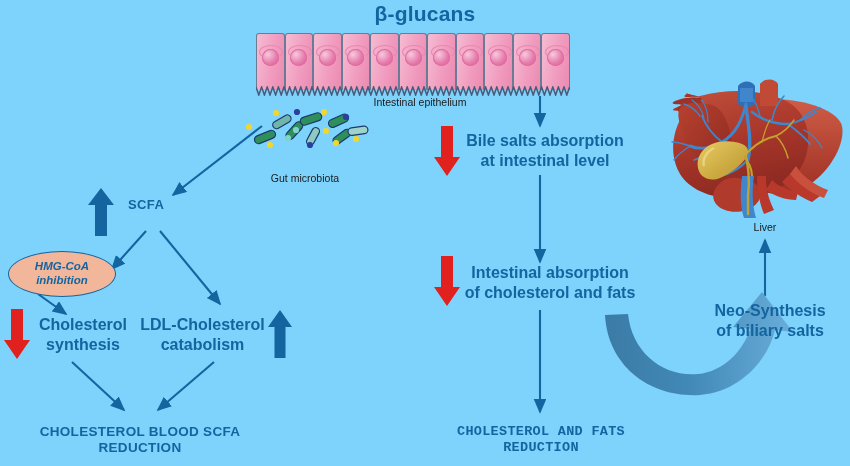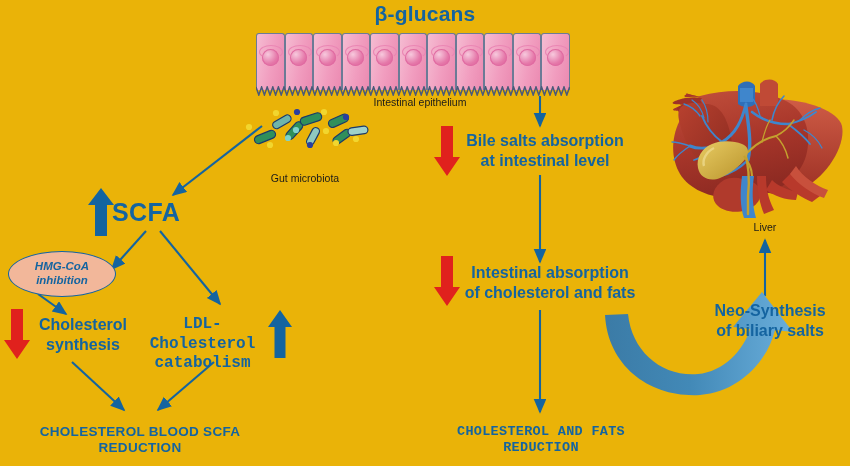--- a/index.html
+++ b/index.html
@@ -4,21 +4,21 @@
 <style>
   html, body {
     margin: 0;
     padding: 0;
     background: #ffffff;
   }
   #canvas {
     position: relative;
     width: 850px;
     height: 466px;
-    background: #eab308;
+    background: #7dd3fc;
     overflow: hidden;
     font-family: "Liberation Sans", sans-serif;
   }
   .abs { position: absolute; }
   .txt {
     color: #1464a0;
     text-align: center;
     line-height: 1.22;
     white-space: pre-line;
   }
@@ -30,21 +30,21 @@
     color: #1464a0;
     text-align: center;
   }
   .caption {
     color: #1a1a1a;
     font-size: 10.5px;
     text-align: center;
     line-height: 1.2;
   }
   .label-md { font-size: 16px; font-weight: bold; }
-  .label-lg { font-size: 25px; font-weight: bold; letter-spacing: 0.4px; }
+  .label-lg { font-size: 13px; font-weight: bold; letter-spacing: 0.4px; margin-left: 16px; }
   .label-caps { font-size: 13.5px; font-weight: bold; letter-spacing: 0.3px; }
 
   
   #epithelium {
     left: 256px; top: 33px;
     width: 314px; height: 57px;
     display: flex;
     gap: 0px;
   }
   .cell {
@@ -344,21 +344,21 @@
     <div id="hmg-text">HMG-CoA
 inhibition</div>
   </div>
 
   <svg class="abs" style="left:4px;top:309px;width:26px;height:50px;" viewBox="0 0 26 50">
     <path d="M7,0 L19,0 L19,31 L26,31 L13,50 L0,31 L7,31 Z" fill="#e0211d"></path>
   </svg>
   <div class="abs txt label-md" style="left:28px;top:315px;width:110px;">Cholesterol
 synthesis</div>
 
-  <div class="abs txt label-md" style="left:140px;top:315px;width:125px;font-family:Liberation Mono, monospace;">LDL-Cholesterol
+  <div class="abs txt label-md" style="left:140px;top:315px;width:125px;">LDL-Cholesterol
 catabolism</div>
   <svg class="abs" style="left:268px;top:310px;width:24px;height:48px;" viewBox="0 0 24 48">
     <path d="M12,0 L24,17 L17.5,17 L17.5,48 L6.5,48 L6.5,17 L0,17 Z" fill="#1464a0"></path>
   </svg>
 
   <div class="abs txt label-caps" style="left:8px;top:424px;width:264px;">CHOLESTEROL BLOOD SCFA
 REDUCTION</div>
 
   <svg class="abs" style="left:434px;top:126px;width:26px;height:50px;" viewBox="0 0 26 50">
     <path d="M7,0 L19,0 L19,31 L26,31 L13,50 L0,31 L7,31 Z" fill="#e0211d"></path>

